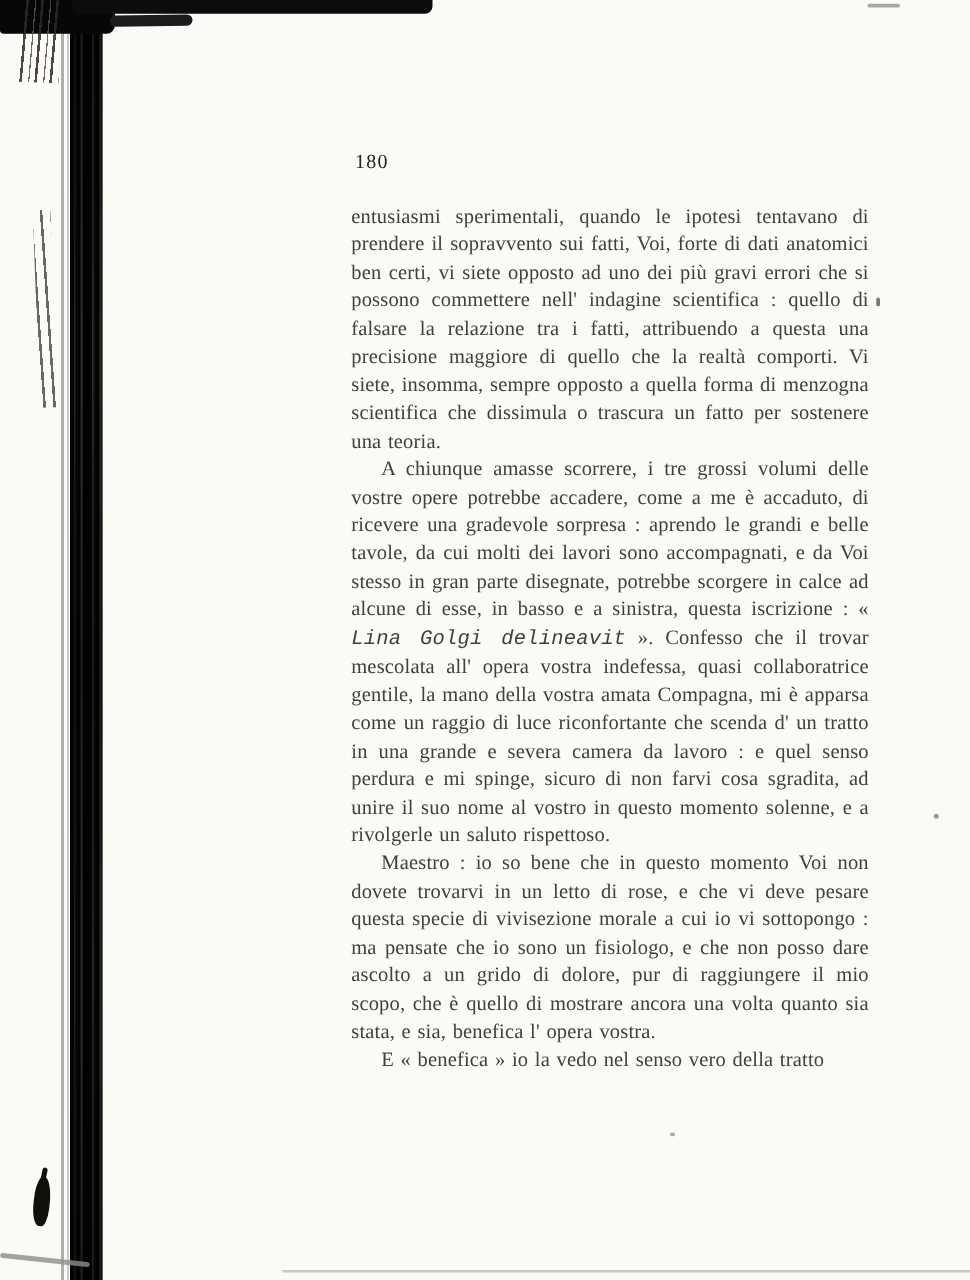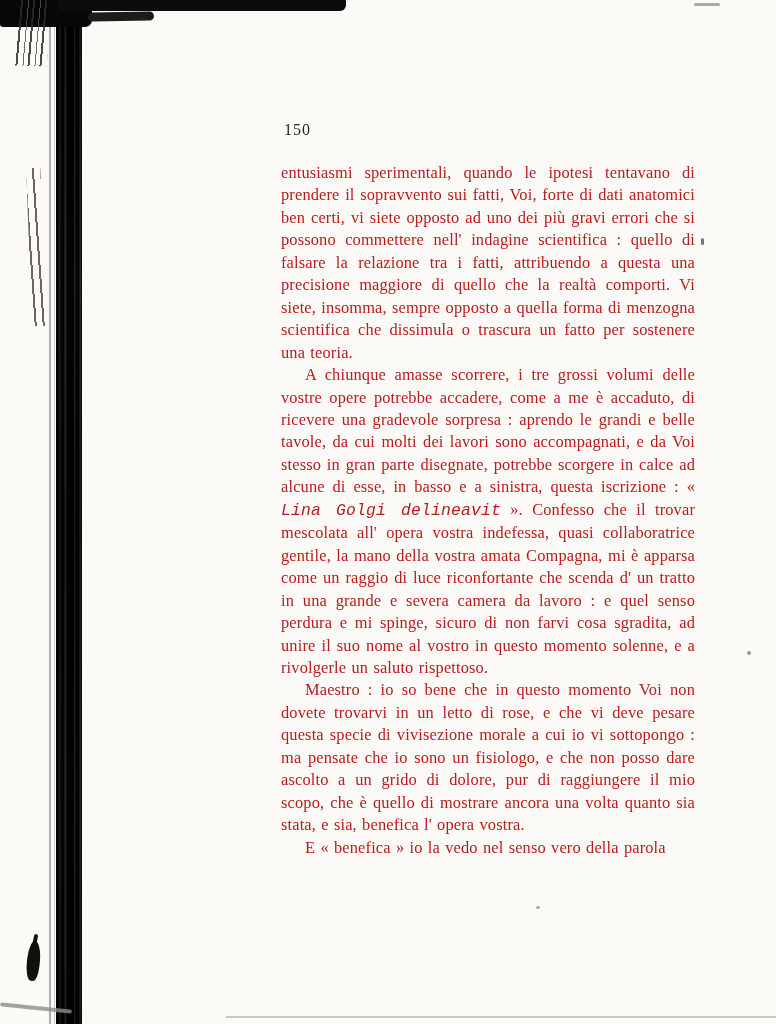--- a/index.html
+++ b/index.html
@@ -20,21 +20,21 @@
     top: 121px;
     font-size: 16px;
     color: #26241f;
     letter-spacing: 1px;
   }
   .text-block {
     position: absolute;
     left: 281px;
     top: 162px;
     width: 414px;
-    color: #b91c1c;
+    color: #404040;
     font-size: 16.4px;
     line-height: 22.45px;
     text-align: justify;
     letter-spacing: 0.15px;
     word-spacing: 1px;
   }
   .text-block p { margin: 0; }
   .text-block p.indent { text-indent: 24px; }
   .it { font-style: italic; font-family: Liberation Mono, monospace; }
 
@@ -125,22 +125,22 @@
   <div class="artifact scrib-top"></div>
   <div class="artifact scrib-mid"></div>
   <div class="artifact ink-blob"></div>
   <div class="artifact ink-blob-tail"></div>
   <div class="artifact corner-diag"></div>
   <div class="artifact bottom-line"></div>
   <div class="artifact speck-a"></div>
   <div class="artifact speck-b"></div>
   <div class="artifact speck-c"></div>
 
-  <div class="page-number">150</div>
+  <div class="page-number">180</div>
 
   <div class="text-block">
     <p>entusiasmi sperimentali, quando le ipotesi tentavano di prendere il sopravvento sui fatti, Voi, forte di dati anatomici ben certi, vi siete opposto ad uno dei più gravi errori che si possono commettere nell' indagine scientifica : quello di falsare la relazione tra i fatti, attribuendo a questa una precisione maggiore di quello che la realtà comporti. Vi siete, insomma, sempre opposto a quella forma di menzogna scientifica che dissimula o trascura un fatto per sostenere una teoria.</p>
     <p class="indent"><span>A chiunque amasse scorrere, i tre grossi volumi delle vostre opere potrebbe accadere, come a me è accaduto, di ricevere una gradevole sorpresa : aprendo le grandi e belle tavole, da cui molti dei lavori sono accompagnati, e da Voi stesso in gran parte disegnate, potrebbe scorgere in calce ad alcune di esse, in basso e a sinistra, questa iscrizione : « </span><span class="it">Lina Golgi delineavit</span><span> ». Confesso che il trovar mescolata all' opera vostra indefessa, quasi collaboratrice gentile, la mano della vostra amata Compagna, mi è apparsa come un raggio di luce riconfortante che scenda d' un tratto in una grande e severa camera da lavoro : e quel senso perdura e mi spinge, sicuro di non farvi cosa sgradita, ad unire il suo nome al vostro in questo momento solenne, e a rivolgerle un saluto rispettoso.</span></p>
     <p class="indent">Maestro : io so bene che in questo momento Voi non dovete trovarvi in un letto di rose, e che vi deve pesare questa specie di vivisezione morale a cui io vi sottopongo : ma pensate che io sono un fisiologo, e che non posso dare ascolto a un grido di dolore, pur di raggiungere il mio scopo, che è quello di mostrare ancora una volta quanto sia stata, e sia, benefica l' opera vostra.</p>
-    <p class="indent">E « benefica » io la vedo nel senso vero della parola</p>
+    <p class="indent">E « benefica » io la vedo nel senso vero della tratto</p>
   </div>
 
 </div>
 
 </body></html>

